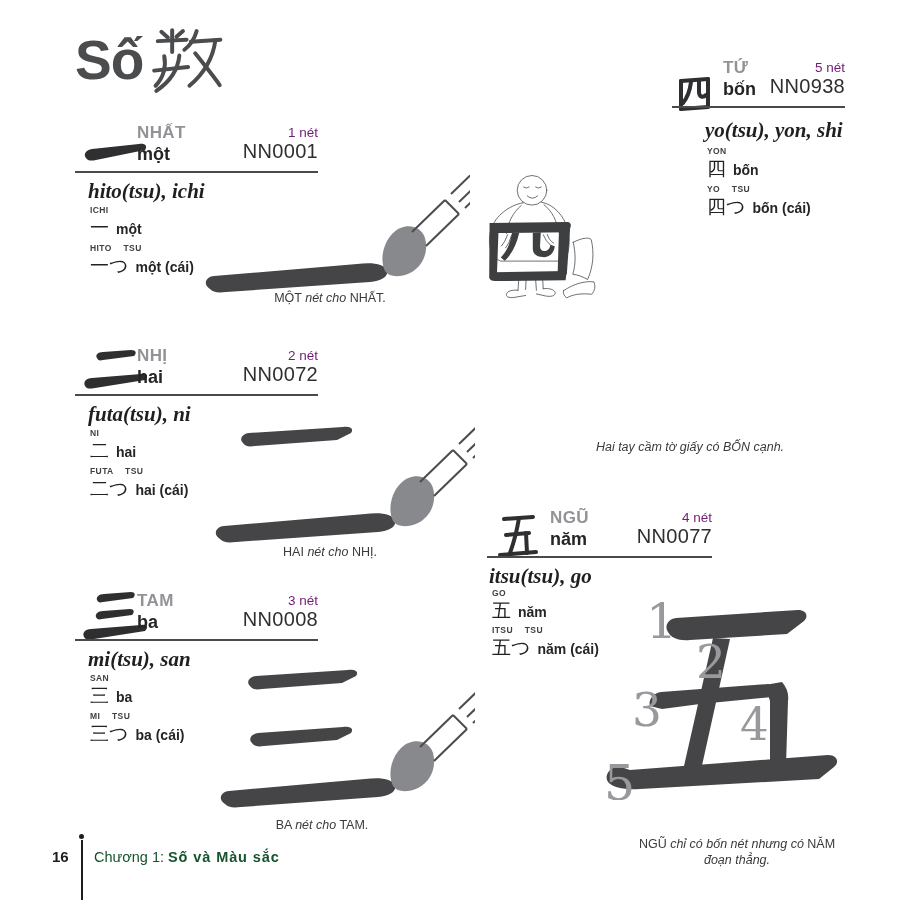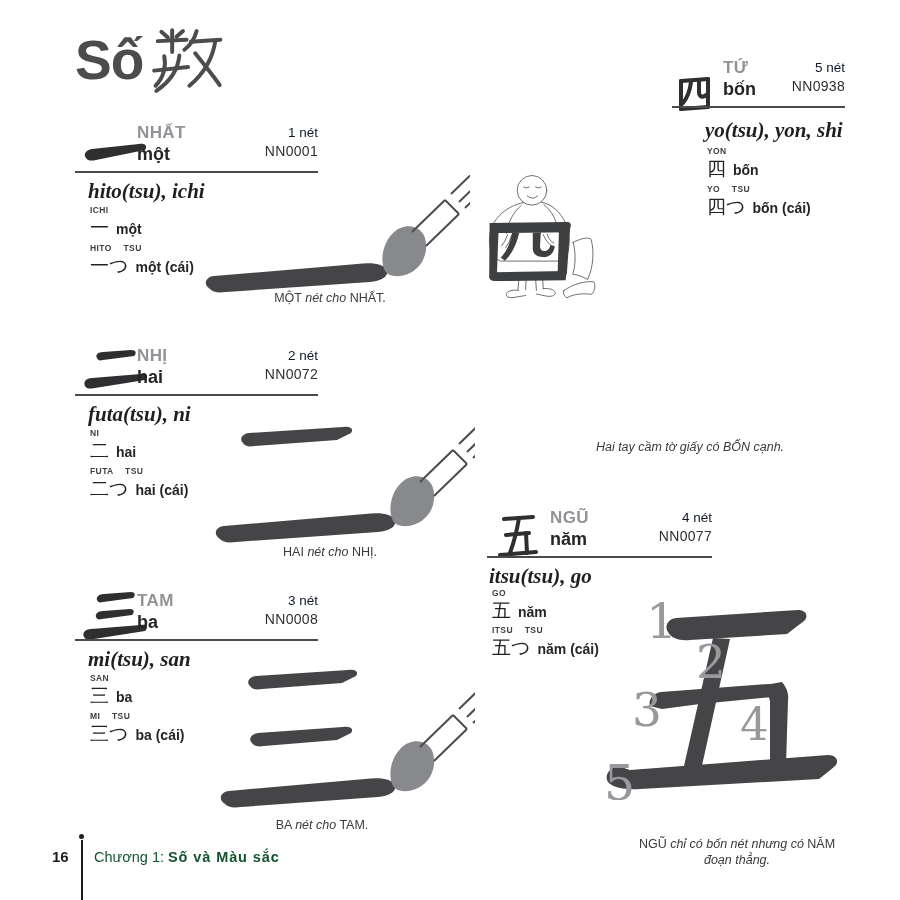--- a/index.html
+++ b/index.html
@@ -10,22 +10,22 @@
   
   #title-vi{font-size:55px;font-weight:bold;color:#4b4c4e;letter-spacing:-1px;}
 
   
   .entry{position:absolute;height:175px;}
   .ekanji{position:absolute;left:6px;top:6px;}
   .enames{position:absolute;top:0;}
   .sino{font-size:17px;font-weight:bold;color:#919396;letter-spacing:.4px;line-height:20px;}
   .viet{font-size:18px;font-weight:bold;color:#252525;line-height:22px;}
   .emeta{position:absolute;right:0;top:1px;text-align:right;}
-  .strokes{font-size:13.5px;color:#0f172a;line-height:18px;}
-  .code{font-size:14px;color:#2f2f2f;line-height:19px;letter-spacing:.3px;}
+  .strokes{font-size:13.5px;color:#701a75;line-height:18px;}
+  .code{font-size:20px;color:#2f2f2f;line-height:19px;letter-spacing:.3px;}
   .erule{position:absolute;left:0;right:0;top:48px;height:2px;background:#4a4a4a;}
   .ereadings{position:absolute;top:56px;font-family:"Liberation Serif",serif;
              font-style:italic;font-weight:bold;font-size:21px;color:#1f1f1f;}
   .vline{position:absolute;}
   .furi{font-size:8.5px;font-weight:bold;color:#3f3f3f;letter-spacing:.4px;word-spacing:9px;}
   .vword{white-space:nowrap;}
   .vk{font-family:"DejaVu Serif",serif;font-size:19px;color:#222;}
   .gloss{font-size:14px;font-weight:bold;color:#252525;margin-left:7px;}
 
   

